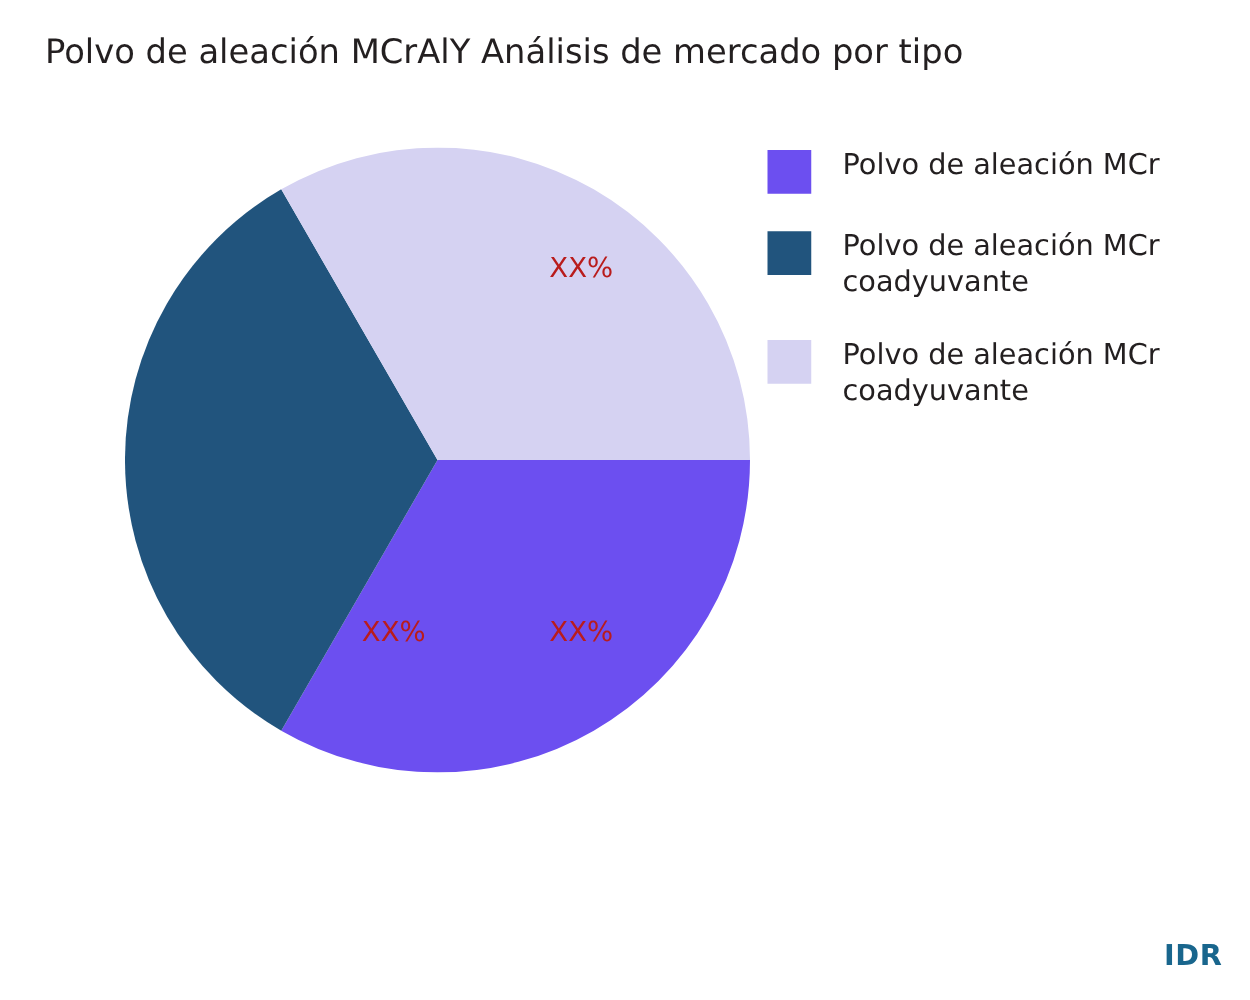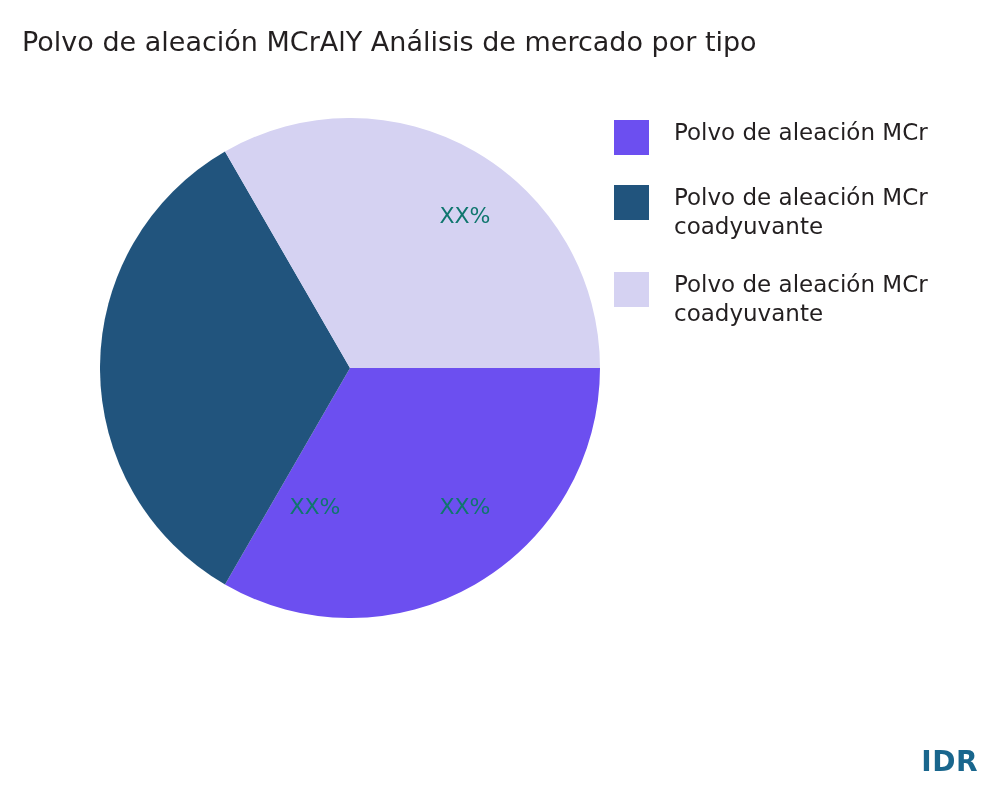--- a/index.html
+++ b/index.html
@@ -9,21 +9,21 @@
   body {
     width: 1000px;
     height: 800px;
     background: #ffffff;
     font-family: "DejaVu Sans", sans-serif;
     overflow: hidden;
     position: relative;
   }
   #chart-title {
     position: absolute;
-    left: 22px;
+    left: 36px;
     top: 26px;
     font-size: 27px;
     color: #231f20;
     white-space: nowrap;
     letter-spacing: 0px;
   }
   #pie-wrap {
     position: absolute;
     left: 100px;
     top: 118px;
@@ -31,21 +31,21 @@
     height: 500px;
   }
   #pie {
     width: 500px;
     height: 500px;
     display: block;
   }
   .slice-label {
     position: absolute;
     font-size: 22px;
-    color: #0f766e;
+    color: #b91c1c;
     white-space: nowrap;
     transform: translate(-50%, -50%);
   }
   #legend {
     position: absolute;
     left: 614px;
     top: 118px;
     width: 400px;
   }
   .legend-row {
@@ -63,21 +63,21 @@
   .legend-label {
     font-size: 23px;
     color: #231f20;
     line-height: 1.28;
     white-space: pre;
   }
   #watermark {
     position: absolute;
     right: 22px;
     bottom: 22px;
-    font-size: 28px;
+    font-size: 23px;
     color: #19668d;
     font-weight: bold;
     letter-spacing: 0.5px;
   }
 </style>
 </head>
 <body>
 
 <div id="chart-title">Polvo de aleación MCrAlY Análisis de mercado por tipo</div>
 

